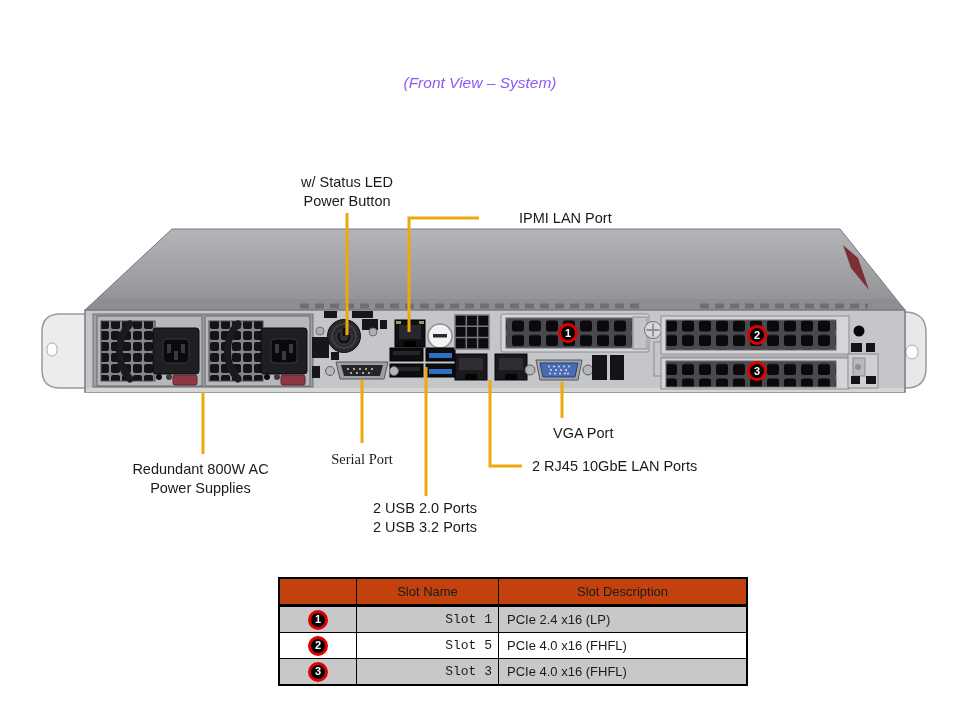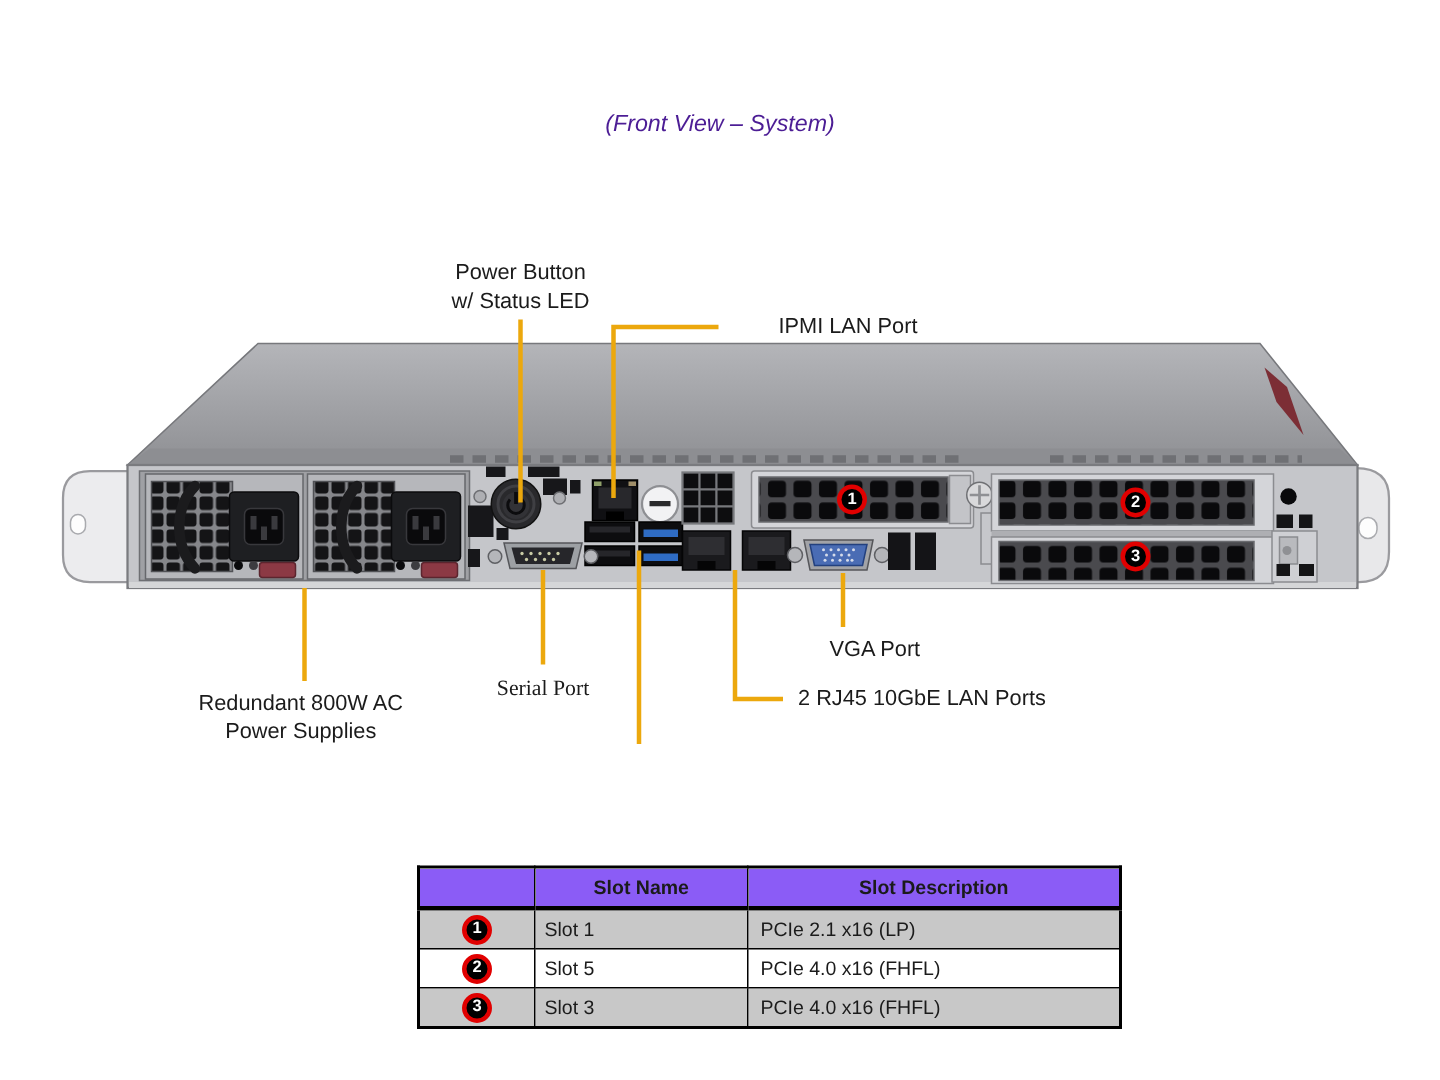--- a/index.html
+++ b/index.html
@@ -3,21 +3,21 @@
 <meta charset="utf-8">
 <style>
   html,body { margin:0; padding:0; background:#ffffff; }
   #page {
     position:relative; width:960px; height:720px; overflow:hidden;
     background:#ffffff; font-family:"Liberation Sans", sans-serif; color:#1b1b1b;
   }
   .abs { position:absolute; }
   #title {
     left:0; top:74px; width:960px; text-align:center;
-    font-style:italic; font-size:15.5px; color:#4c1d95;
+    font-style:italic; font-size:15.5px; color:#8b5cf6;
   }
   .callout-label { font-size:14.5px; line-height:19px; color:#1b1b1b; white-space:nowrap; }
   .center { text-align:center; }
   .badge {
     position:absolute; width:20px; height:20px; box-sizing:border-box;
     background:#000; border:3px solid #e10000; border-radius:50%;
     color:#fff; font-size:11px; font-weight:bold;
     display:flex; align-items:center; justify-content:center; line-height:1;
   }
   .tbadge {
@@ -25,25 +25,25 @@
     background:#000; border:3px solid #e10000; border-radius:50%;
     color:#fff; font-size:11px; font-weight:bold;
     display:flex; align-items:center; justify-content:center; line-height:1;
   }
   #slot-table-wrap { left:278px; top:577px; }
   table.slots { border-collapse:collapse; table-layout:fixed; border:2px solid #000; }
   table.slots th, table.slots td {
     border:1px solid #000; font-size:13px; height:25px; padding:0 6px;
     overflow:hidden; white-space:nowrap;
   }
-  table.slots thead th { font-weight:bold; border-bottom:3px solid #000; background:#8b5cf6; }
+  table.slots thead th { font-weight:normal; border-bottom:3px solid #000; background:#c2410c; }
   table.slots .col-badge { width:64px; }
   table.slots .col-name  { width:129px; }
   table.slots .col-desc  { width:235px; }
-  table.slots td.name { text-align:left; }
+  table.slots td.name { text-align:right;font-family:Liberation Mono, monospace; }
   table.slots td.desc { text-align:left; padding-left:8px; }
   tr.shade { background:#c8c8c8; }
   tr.plain { background:#ffffff; }
   svg { display:block; }
 </style>
 </head>
 <body>
 
 <div id="page">
 
@@ -272,48 +272,52 @@
       <path d="M490,380 V466 H522"></path>
       <path d="M562,382 V418"></path>
     </g>
   </svg>
 
   <div class="badge" style="left:558px; top:323px;">1</div>
   <div class="badge" style="left:747px; top:325px;">2</div>
   <div class="badge" style="left:747px; top:361px;">3</div>
 
   <div class="abs callout-label center" style="left:267px; top:173px; width:160px;">
+    <div>w/ Status LED</div>
     <div>Power Button</div>
-    <div>w/ Status LED</div>
   </div>
   <div class="abs callout-label" style="left:486px; top:209px;margin-left:33px;">IPMI LAN Port</div>
   <div class="abs callout-label" style="left:553px; top:424px;">VGA Port</div>
   <div class="abs callout-label" style="left:532px; top:457px;text-align:right;">2 RJ45 10GbE LAN Ports</div>
   <div class="abs callout-label center" style="left:312px; top:450px; width:100px;font-family:Liberation Serif, serif;">Serial Port</div>
+  <div class="abs callout-label center" style="left:345px; top:499px; width:160px;">
+    <div>2 USB 2.0 Ports</div>
+    <div>2 USB 3.2 Ports</div>
+  </div>
   <div class="abs callout-label center" style="left:108px; top:460px; width:185px;">
     <div>Redundant 800W AC</div>
     <div>Power Supplies</div>
   </div>
 
   <div id="slot-table-wrap" class="abs">
     <table class="slots">
       <thead>
         <tr>
           <th class="col-badge"></th>
           <th class="col-name">Slot Name</th>
           <th class="col-desc">Slot Description</th>
         </tr>
       </thead>
       <tbody>
         <tr class="shade">
           <td>
               <div class="tbadge">1</div>
             </td>
           <td class="name">Slot 1</td>
-          <td class="desc">PCIe 2.1 x16 (LP)</td>
+          <td class="desc">PCIe 2.4 x16 (LP)</td>
         </tr>
         <tr class="plain">
           <td>
               <div class="tbadge">2</div>
             </td>
           <td class="name">Slot 5</td>
           <td class="desc">PCIe 4.0 x16 (FHFL)</td>
         </tr>
         <tr class="shade">
           <td>

